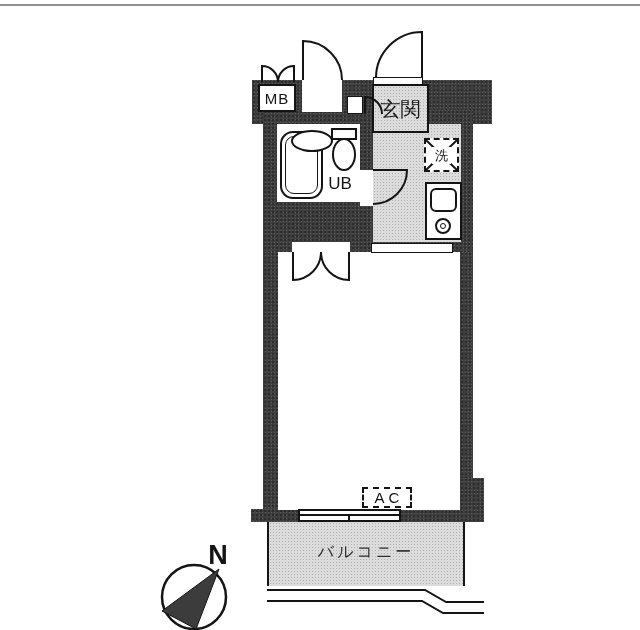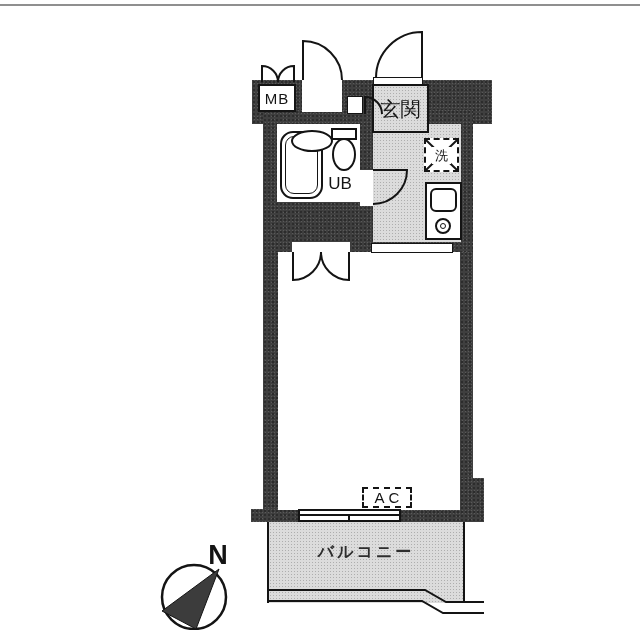--- a/index.html
+++ b/index.html
@@ -89,21 +89,21 @@
 
 
   <div class="abs white dashed lbl" style="left:362px;top:487px;width:50px;height:21px;font-size:15px;letter-spacing:4px;text-align:center;">
     <span style="margin-left:4px;">AC</span>
   </div>
 
   <div class="abs white bordered" style="left:298px;top:509px;width:103px;height:13px;"></div>
   <div class="abs" style="left:300px;top:514px;width:99px;height:1.5px;background:var(--line);"></div>
   <div class="abs" style="left:348px;top:514px;width:2px;height:7px;background:var(--line);"></div>
 
-  <div class="abs stipple" style="left:267px;top:522px;width:198px;height:81px;border-left:2px solid var(--line);border-right:2px solid var(--line);font-weight:bold;">
+  <div class="abs stipple" style="left:267px;top:522px;width:198px;height:64px;border-left:2px solid var(--line);border-right:2px solid var(--line);">
     <div class="abs lbl" style="left:0;top:20px;width:100%;height:20px;font-size:16px;letter-spacing:3px;color:#2d2d2d;">
       <span>バルコニー</span>
     </div>
   </div>
 
   <div class="abs lbl" style="left:203px;top:541px;width:30px;height:28px;font-size:27px;font-weight:bold;">
     <span>N</span>
   </div>
 
   <svg width="640" height="630" viewBox="0 0 640 630">

